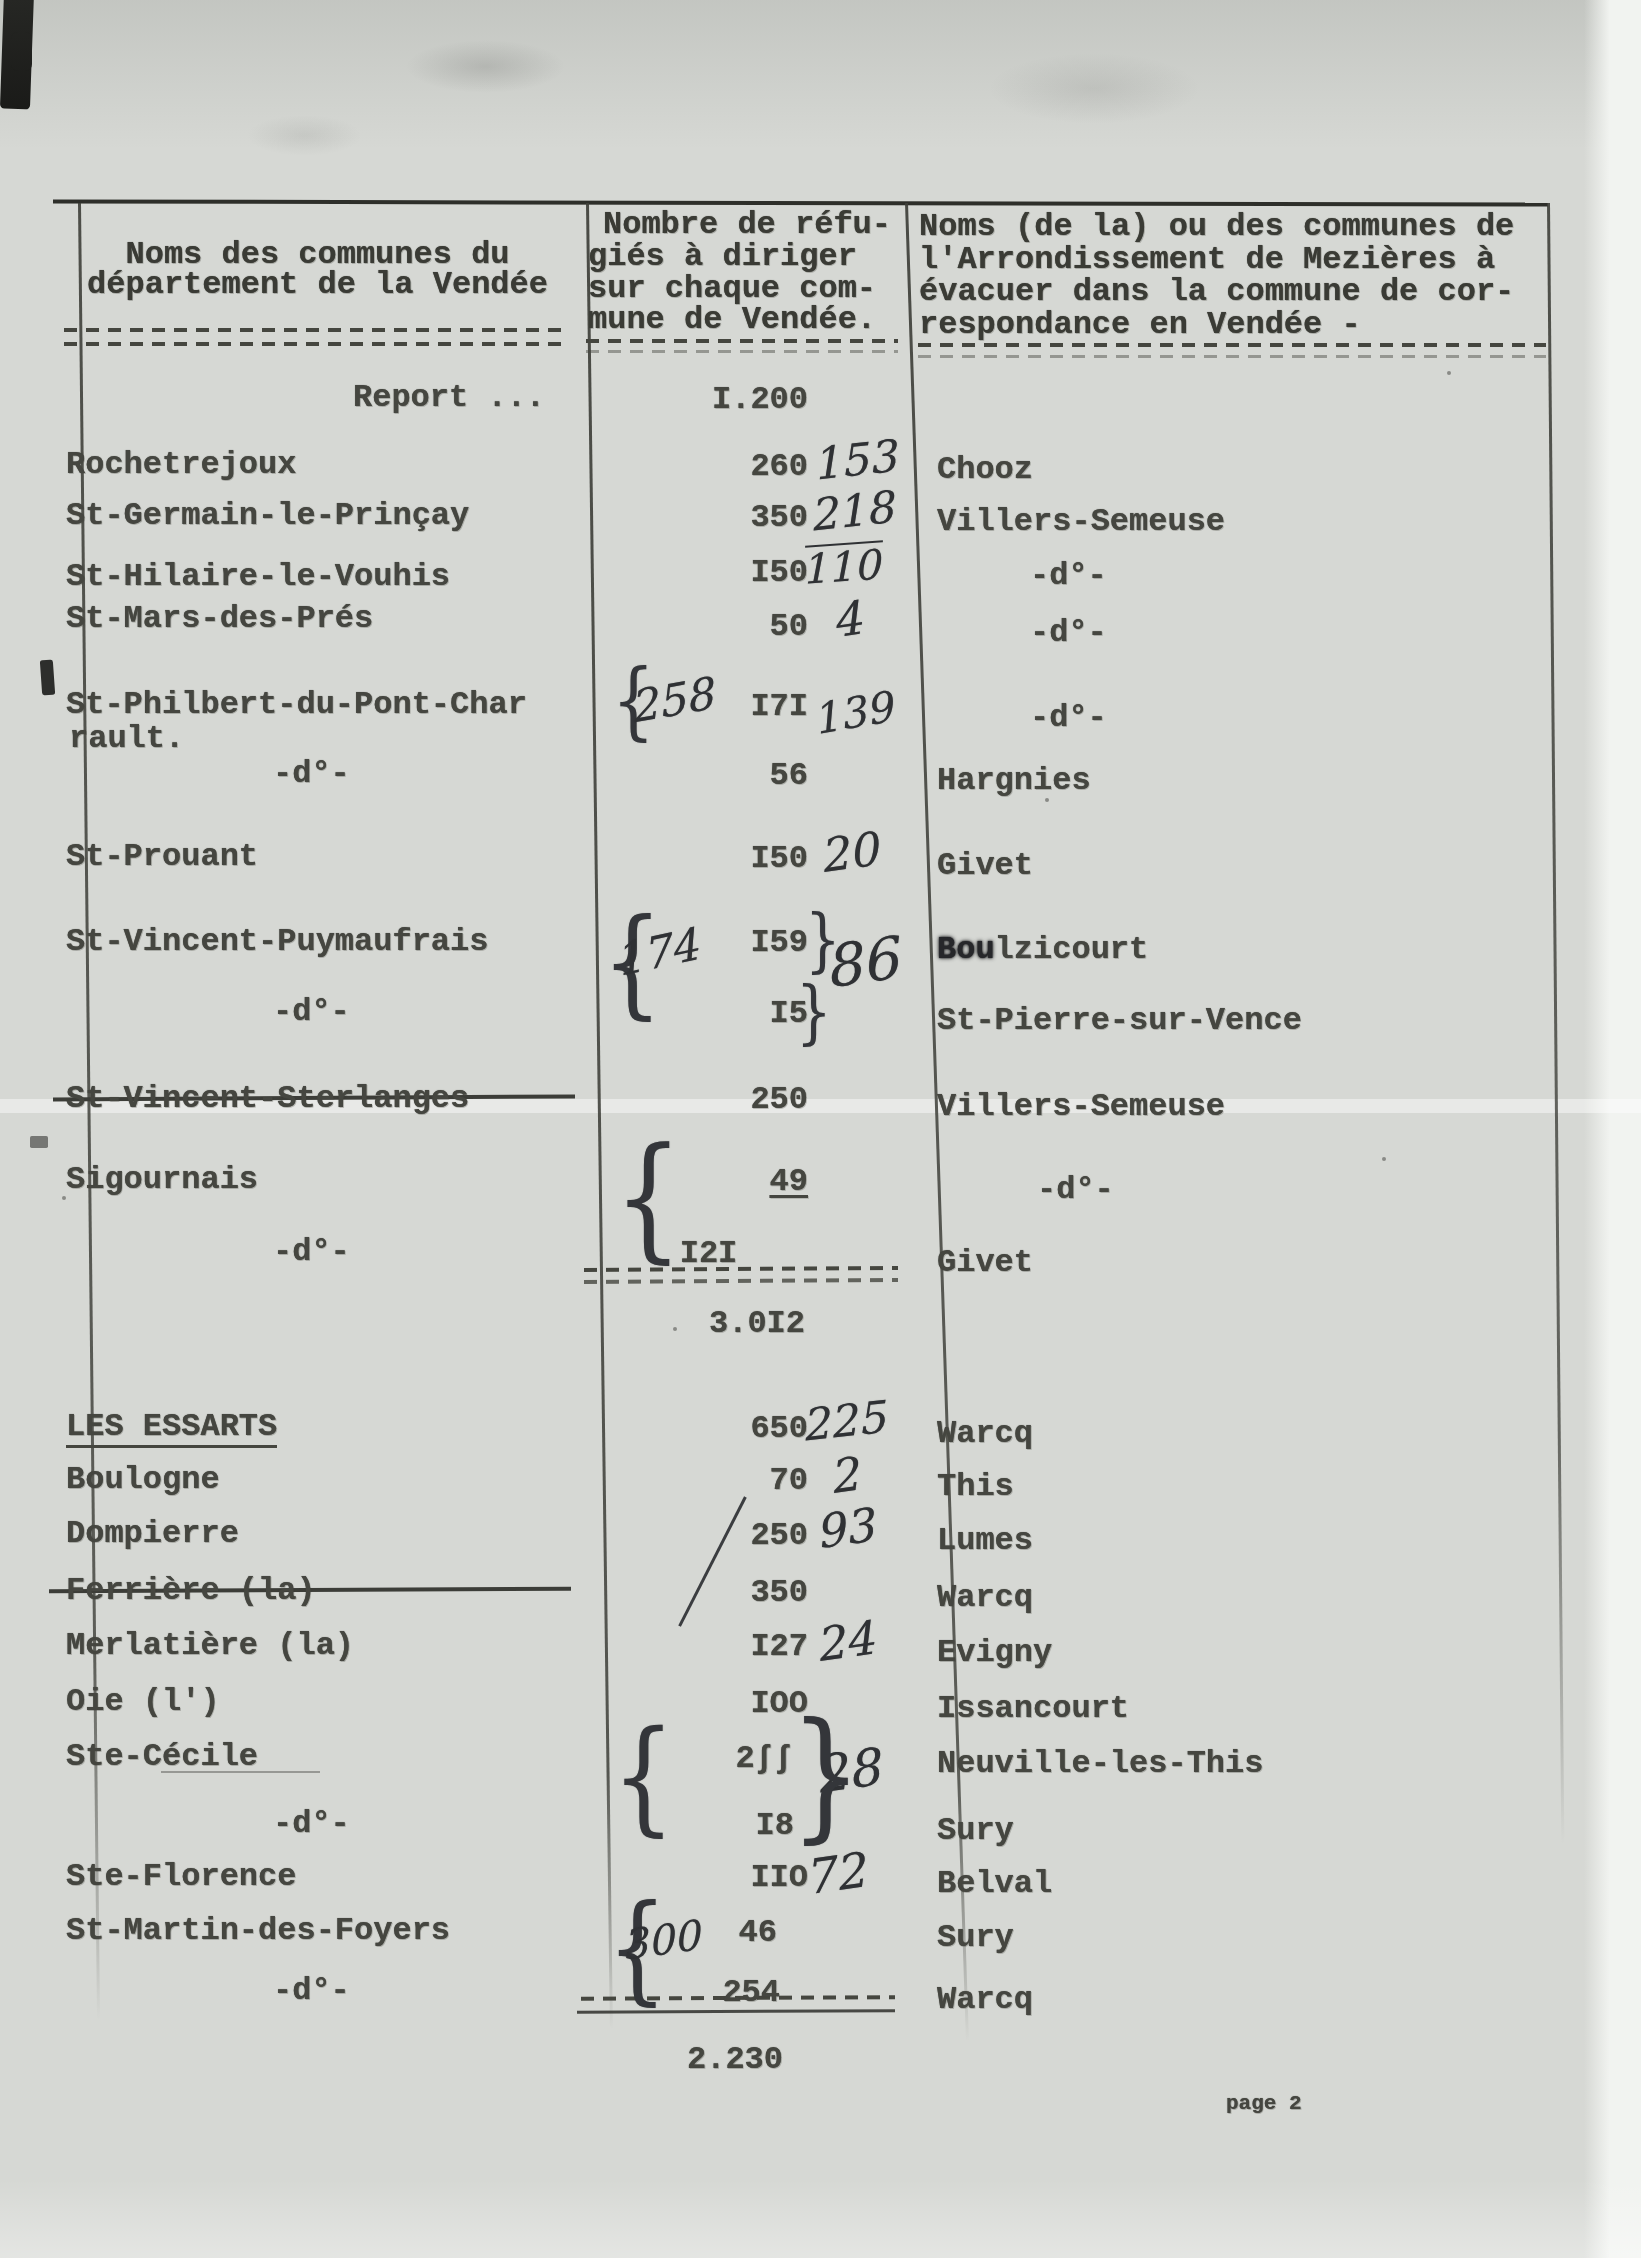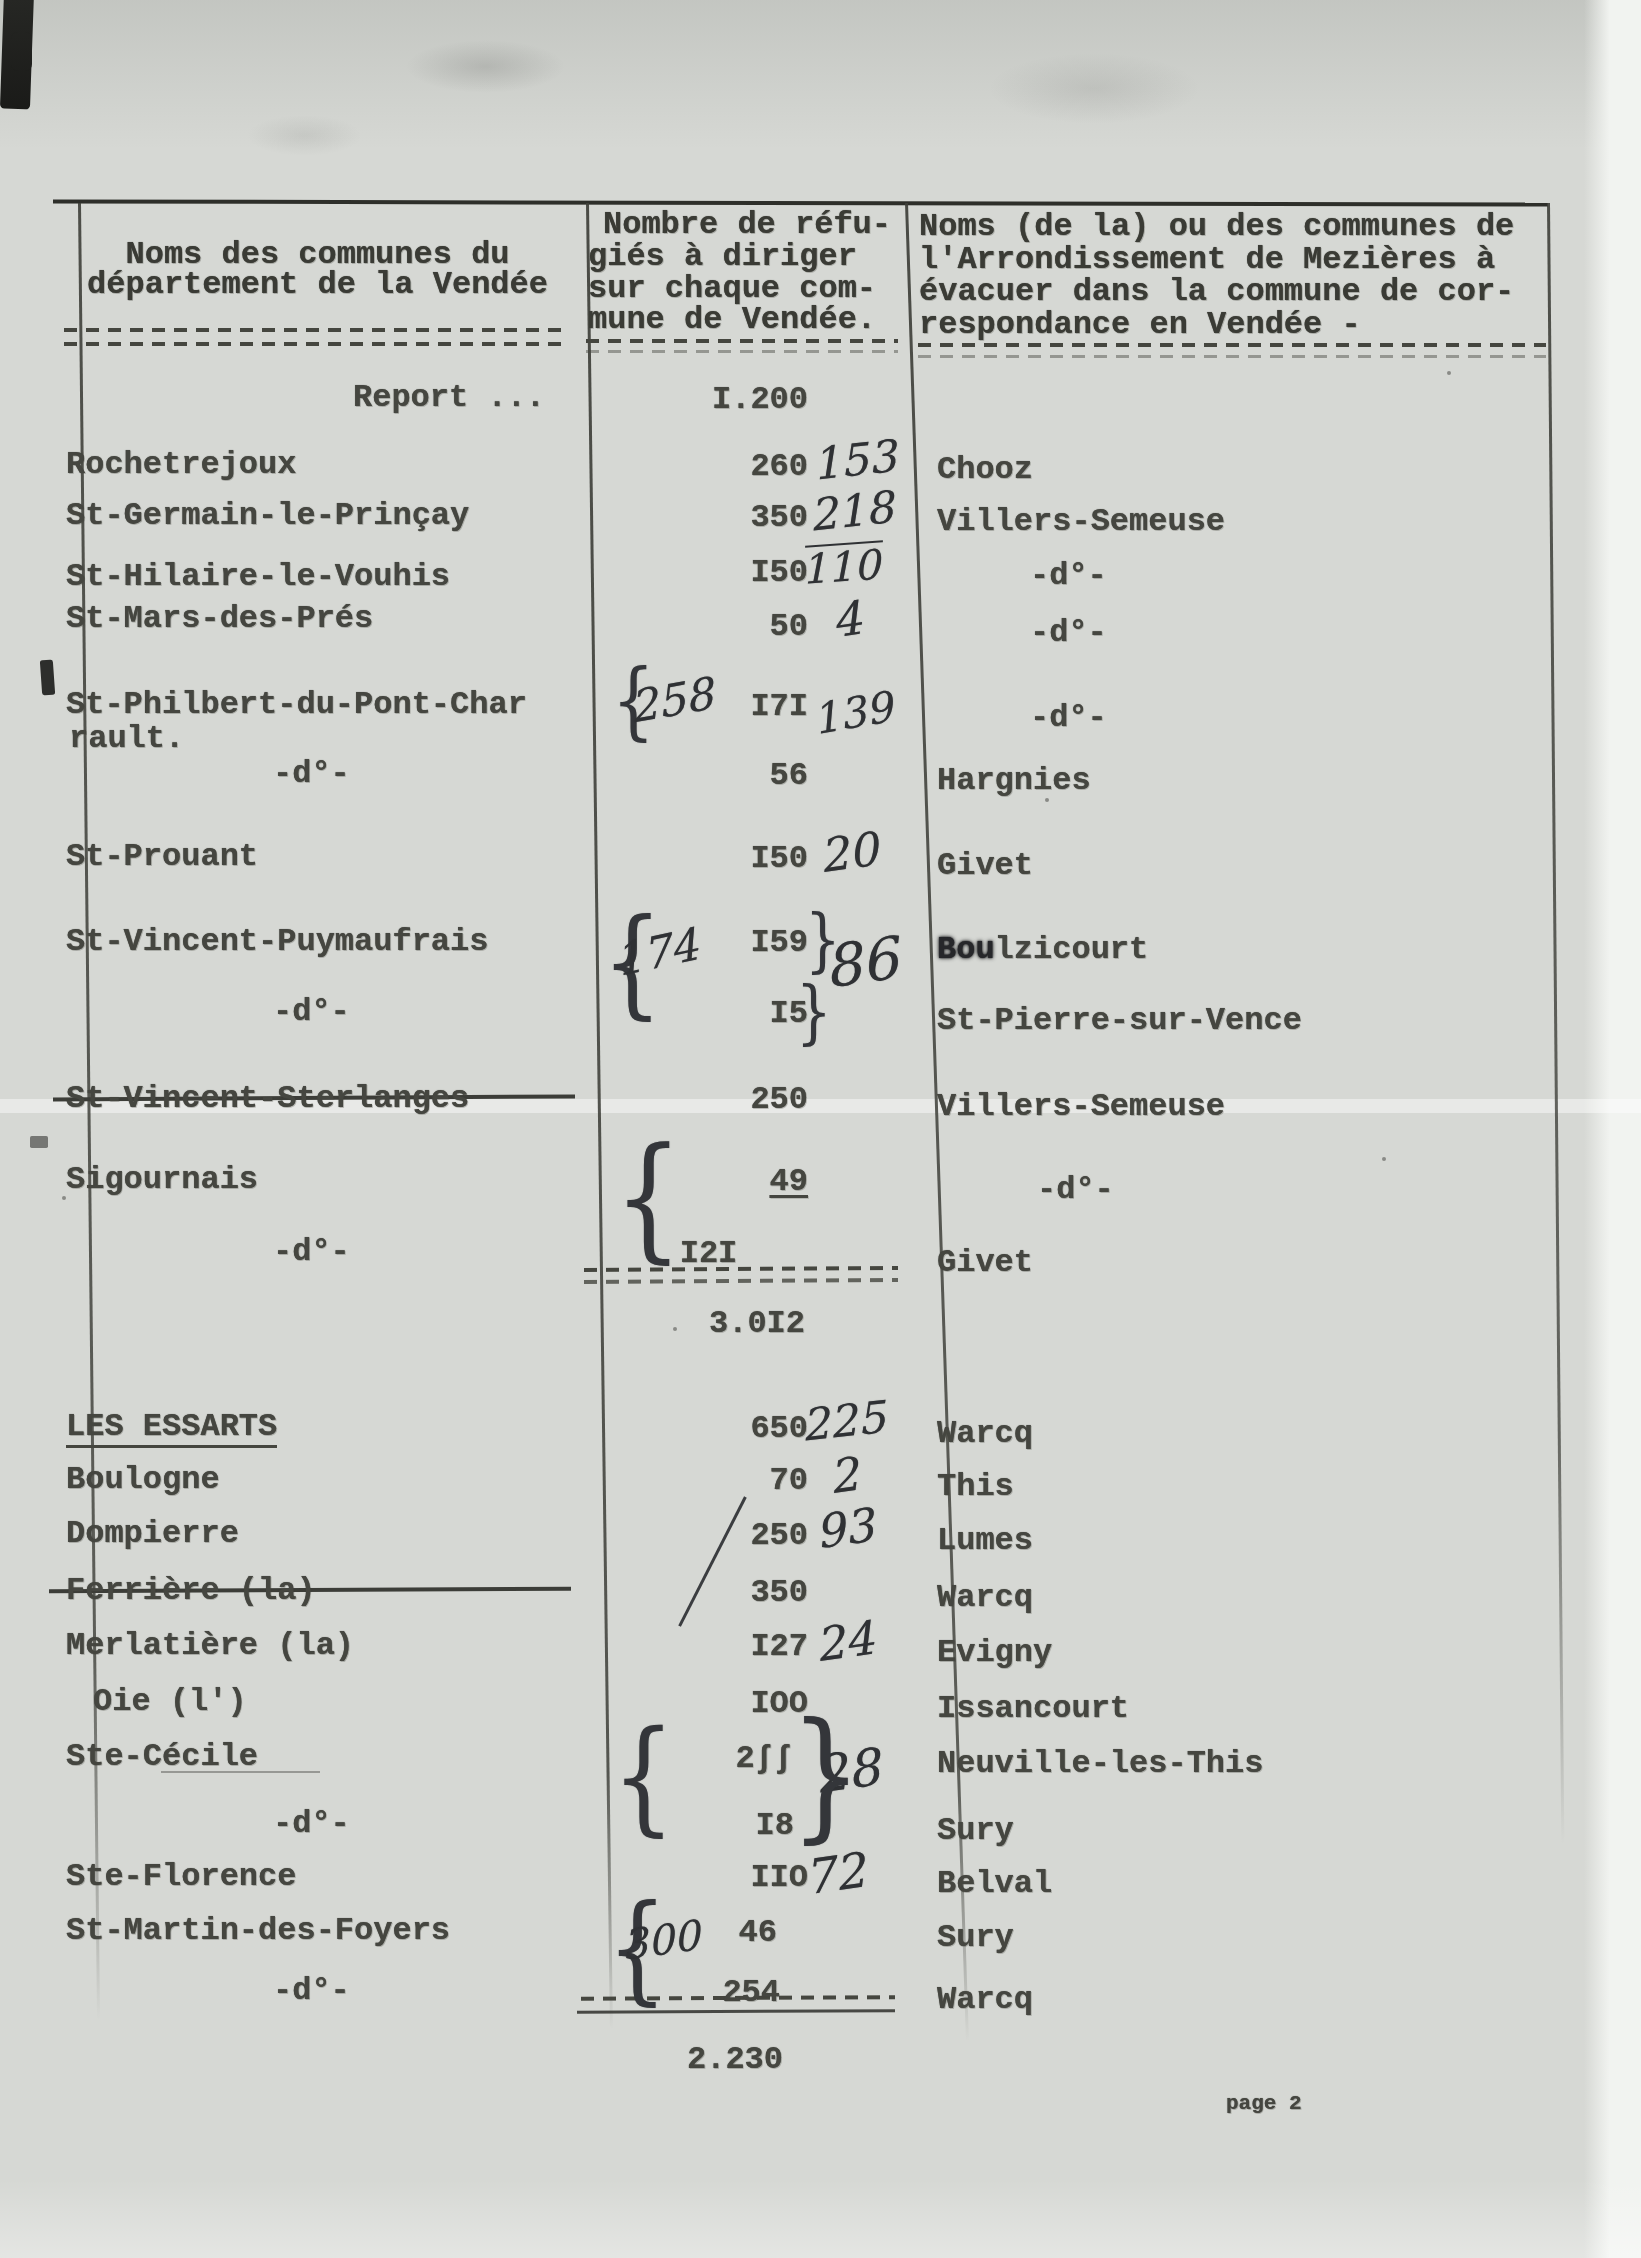--- a/index.html
+++ b/index.html
@@ -172,21 +172,21 @@
         <div class="t num" style="left: 609px; top: 1519px; width: 199px;">250</div>
         <div class="hand" style="left: 819px; top: 1505px; font-size: 46px; transform: rotate(-8deg) skewX(-4deg);">93</div>
         <div class="t" style="left: 937px; top: 1524px;">Lumes</div>
         <div class="t" style="left: 66px; top: 1574px; display: inline-block;">Ferrière (la)</div>
         <div class="t num" style="left: 609px; top: 1576px; width: 199px;">350</div>
         <div class="t" style="left: 937px; top: 1581px;">Warcq</div>
         <div class="t" style="left: 66px; top: 1629px; display: inline-block;">Merlatière (la)</div>
         <div class="t num" style="left: 609px; top: 1630px; width: 199px;">I27</div>
         <div class="hand" style="left: 819px; top: 1618px; font-size: 46px; transform: rotate(-8deg) skewX(-4deg);">24</div>
         <div class="t" style="left: 937px; top: 1636px;">Evigny</div>
-        <div class="t" style="left: 66px; top: 1685px; display: inline-block; margin-left: 27px;">Oie (l')</div>
+        <div class="t" style="left: 66px; top: 1685px; display: inline-block;">Oie (l')</div>
         <div class="t num" style="left: 609px; top: 1687px; width: 199px;">IOO</div>
         <div class="t" style="left: 937px; top: 1692px;">Issancourt</div>
         <div class="t" style="left: 66px; top: 1740px; display: inline-block;">Ste-Cécile</div>
         <div class="t num" style="left: 609px; top: 1742px; width: 184px;">2ʃʃ</div>
         <div class="hand" style="left: 819px; top: 1745px; font-size: 51px; transform: rotate(-8deg) skewX(-4deg);">28</div>
         <div class="brace" style="left: 612px; top: 1720px; font-size: 99px;">{</div>
         <div class="brace" style="left: 790px; top: 1712px; font-size: 113px;">}</div>
         <div class="t" style="left: 937px; top: 1747px;">Neuville-les-This</div>
         <div class="t" style="left: 273px; top: 1807px; display: inline-block;">-d°-</div>
         <div class="t num" style="left: 609px; top: 1809px; width: 185px;">I8</div>

